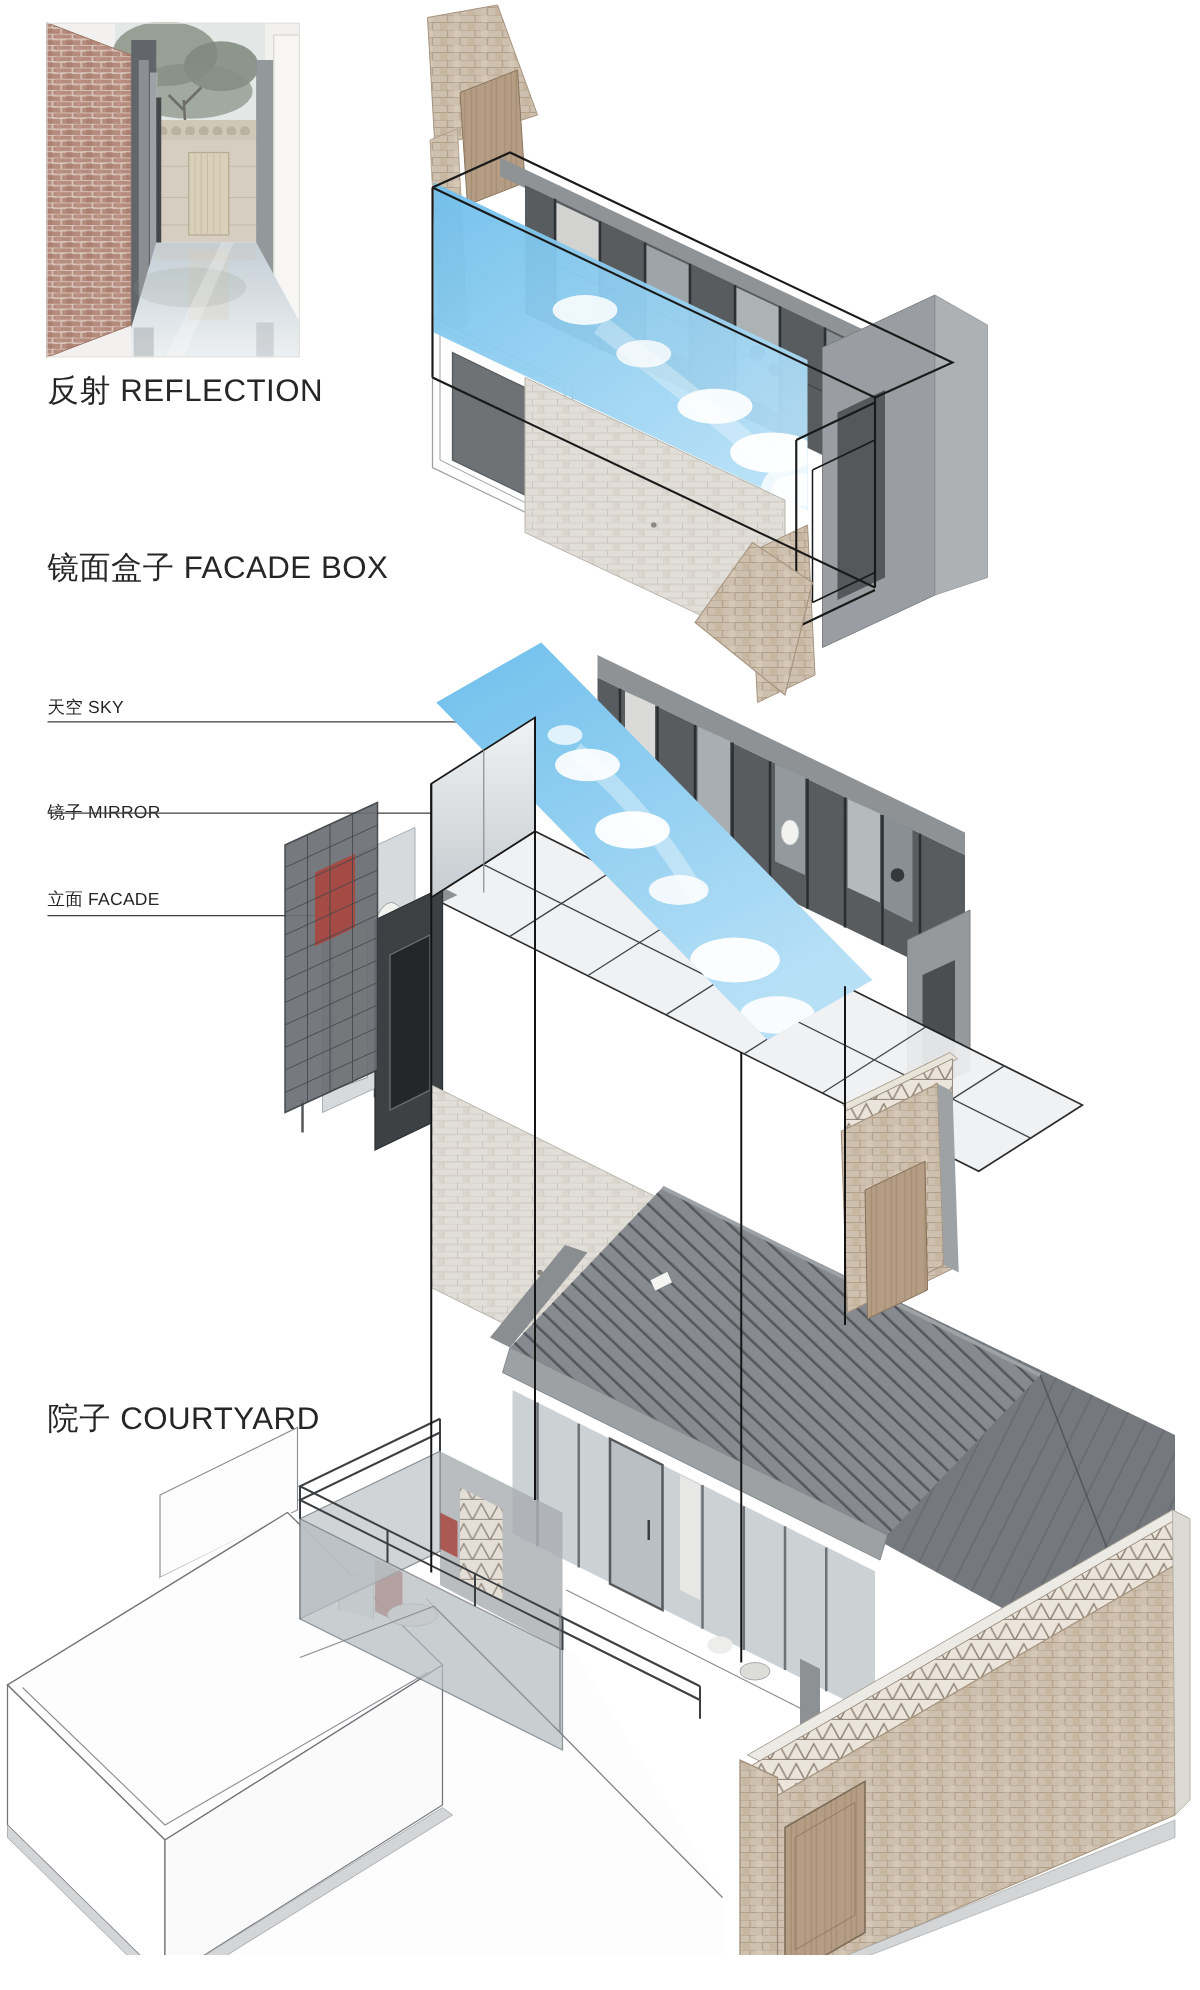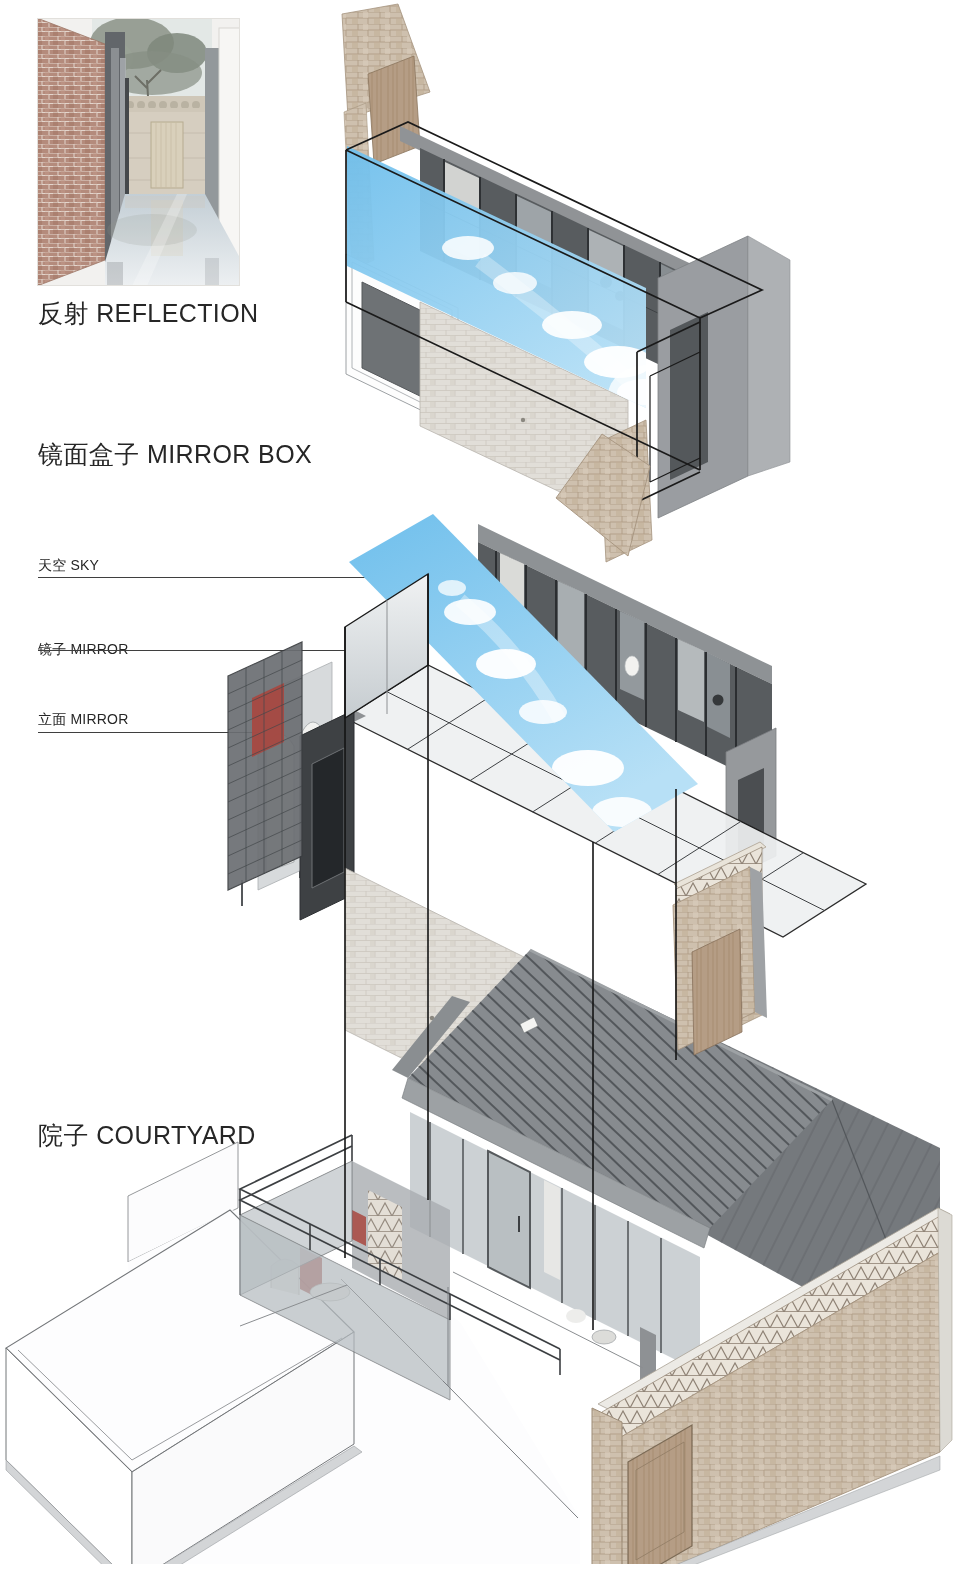--- a/index.html
+++ b/index.html
@@ -86,28 +86,28 @@
       <rect x="88" y="178" width="80" height="12" fill="#cfc7b8" opacity="0.3"></rect>
       <ellipse cx="115" cy="212" rx="45" ry="16" fill="#8f978c" opacity="0.18"></ellipse>
       <rect x="70" y="244" width="16" height="24" fill="#62666a" opacity="0.25"></rect>
       <rect x="168" y="240" width="14" height="28" fill="#6e7276" opacity="0.2"></rect>
       <polygon points="95,268 140,176 150,176 110,268" fill="#ffffff" opacity="0.25"></polygon>
     </g>
     <rect x="0.5" y="0.5" width="202" height="267" fill="none" stroke="#e2e0dc"></rect>
   </svg>
 
   <div class="heading" id="h-reflection">反射 REFLECTION</div>
-  <div class="heading" id="h-mirrorbox">镜面盒子 MIRROR BOX</div>
+  <div class="heading" id="h-mirrorbox">镜面盒子 FACADE BOX</div>
   <div class="heading" id="h-courtyard">院子 COURTYARD</div>
 
   <div class="callout-label" id="cl-sky">天空 SKY</div>
   <div class="callout-line" id="cll-sky"></div>
   <div class="callout-label" id="cl-mirror">镜子 MIRROR</div>
   <div class="callout-line" id="cll-mirror"></div>
-  <div class="callout-label" id="cl-facade">立面 MIRROR</div>
+  <div class="callout-label" id="cl-facade">立面 FACADE</div>
   <div class="callout-line" id="cll-facade"></div>
 
   <svg id="scene" width="960" height="1592" viewBox="0 0 960 1592">
     <defs>
       <linearGradient id="gskyA" x1="0" y1="0" x2="0.8" y2="1">
         <stop offset="0" style="stop-color:var(--sky-blue,#6fbfec)"></stop>
         <stop offset="1" style="stop-color:var(--sky-blue-light,#b7e0f6)"></stop>
       </linearGradient>
       <linearGradient id="gskyB" x1="0" y1="0" x2="0.6" y2="1">
         <stop offset="0" style="stop-color:var(--sky-blue,#6fbfec)"></stop>

